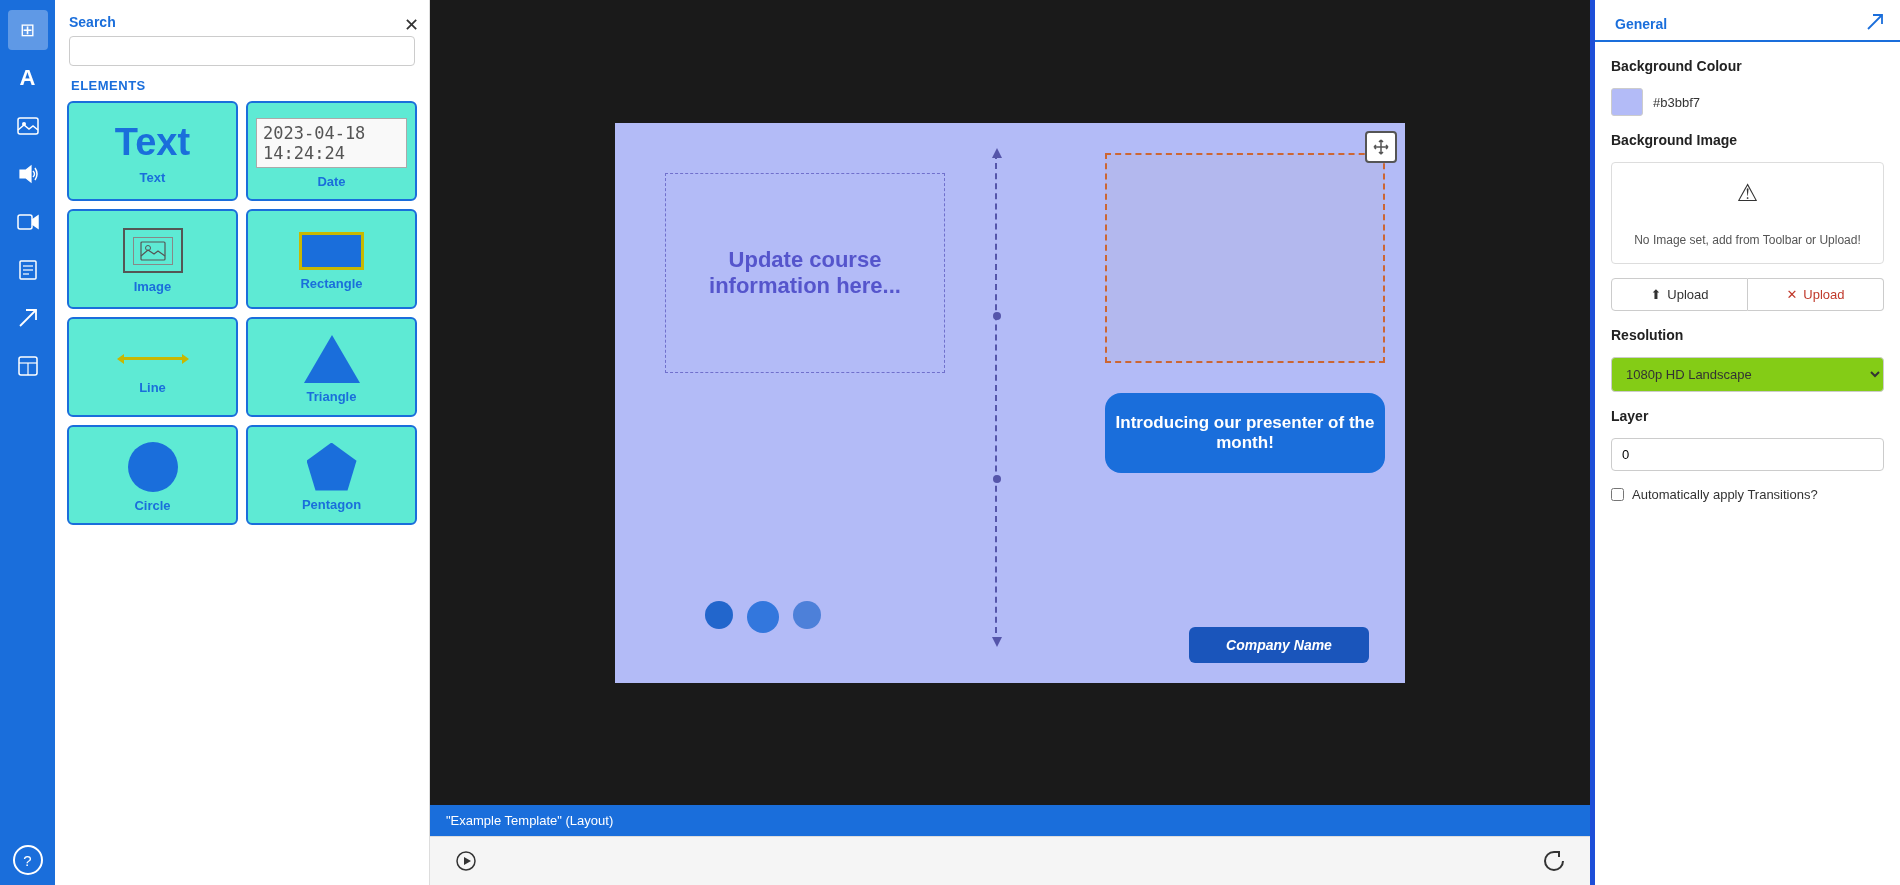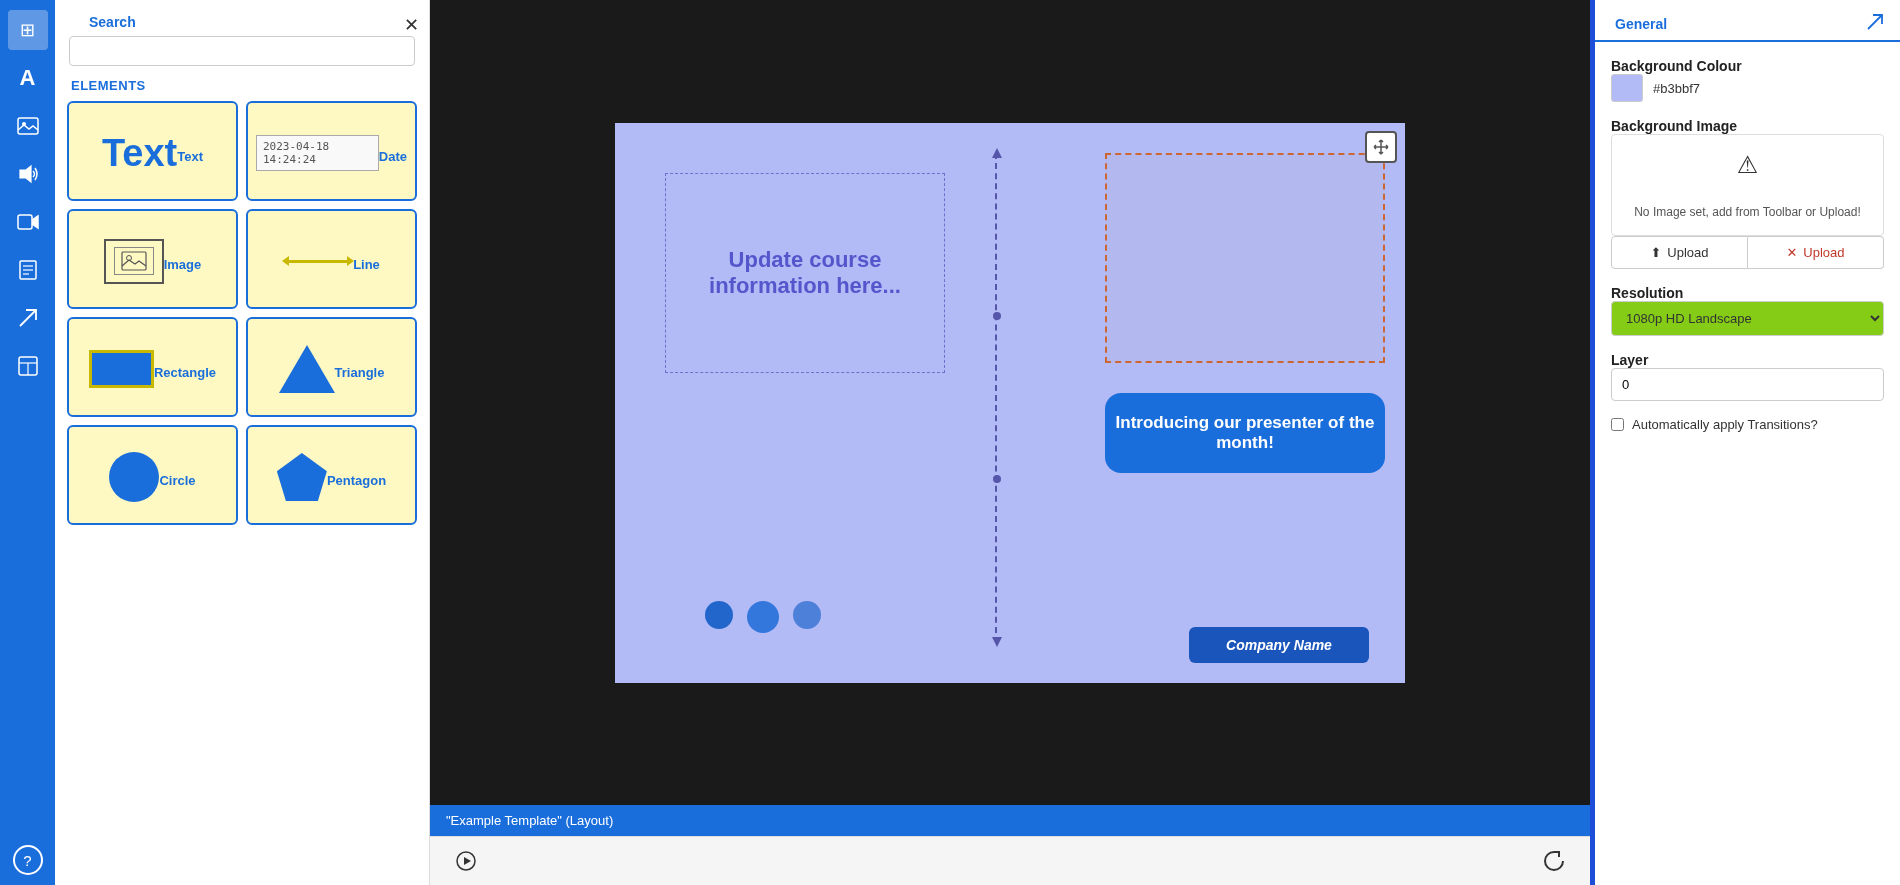--- a/index.html
+++ b/index.html
@@ -41,21 +41,20 @@
     }
     .search-section {
       padding: 4px 16px 12px;
     }
     .search-label {
       color: #1a6edb;
       font-weight: bold;
       font-size: 14px;
       margin-bottom: 6px;
       display: block;
-      margin-left: 20px;
     }
     .search-input {
       width: 100%;
       border: 1px solid #ccc;
       border-radius: 4px;
       padding: 6px 10px;
       font-size: 14px;
       outline: none;
     }
     .close-btn {
@@ -78,40 +77,41 @@
     .elements-grid {
       display: grid;
       grid-template-columns: 1fr 1fr;
       gap: 8px;
       padding: 0 12px 12px;
     }
     .element-card {
       border: 2px solid #1a6edb;
       border-radius: 6px;
       display: flex;
+      flex-direction: column;
       align-items: center;
       justify-content: center;
       padding: 12px 8px 8px;
       cursor: pointer;
-      background: #fef9c3;
+      background: #5eead4;
       min-height: 100px;
     }
     .element-card-label {
       color: #1a6edb;
       font-size: 13px;
       font-weight: 600;
       margin-top: 6px;
     }
     .text-preview {
       font-size: 38px;
       font-weight: bold;
       color: #1a6edb;
     }
     .date-preview {
-      font-size: 11px;
+      font-size: 17px;
       color: #555;
       font-family: monospace;
       border: 1px solid #aaa;
       padding: 4px 6px;
       background: #f9f9f9;
     }
     .image-preview {
       width: 60px;
       height: 45px;
       border: 2px solid #555;
@@ -403,21 +403,21 @@
       color: #1a6edb;
       font-size: 18px;
       cursor: pointer;
     }
     .props-content {
       padding: 16px;
       display: flex;
       flex-direction: column;
       gap: 16px;
     }
-    .prop-group { display: flex; flex-direction: column; gap: 0; }
+    .prop-group { display: flex; flex-direction: column; gap: 14px; }
     .prop-label {
       font-size: 14px;
       font-weight: 600;
       color: #222;
     }
     .color-row {
       display: flex;
       align-items: center;
       gap: 10px;
     }
@@ -587,29 +587,29 @@
               <rect x="1" y="1" width="24" height="18" rx="1" stroke="#555" stroke-width="1.2"></rect>
               <circle cx="8" cy="7" r="2.5" stroke="#555" stroke-width="1"></circle>
               <polyline points="1,15 8,9 14,13 18,10 25,15" stroke="#555" stroke-width="1.2" fill="none"></polyline>
             </svg>
         </div>
       </div>
       <div class="element-card-label">Image</div>
     </div>
 
     <div class="element-card">
+      <div class="rect-preview"></div>
+      <div class="element-card-label">Rectangle</div>
+    </div>
+
+    <div class="element-card">
       <div class="line-preview">
         <div class="line-preview-inner"></div>
       </div>
       <div class="element-card-label">Line</div>
-    </div>
-
-    <div class="element-card">
-      <div class="rect-preview"></div>
-      <div class="element-card-label">Rectangle</div>
     </div>
 
     <div class="element-card">
       <div class="triangle-preview"></div>
       <div class="element-card-label">Triangle</div>
     </div>
 
     <div class="element-card">
       <div class="circle-preview"></div>
       <div class="element-card-label">Circle</div>

